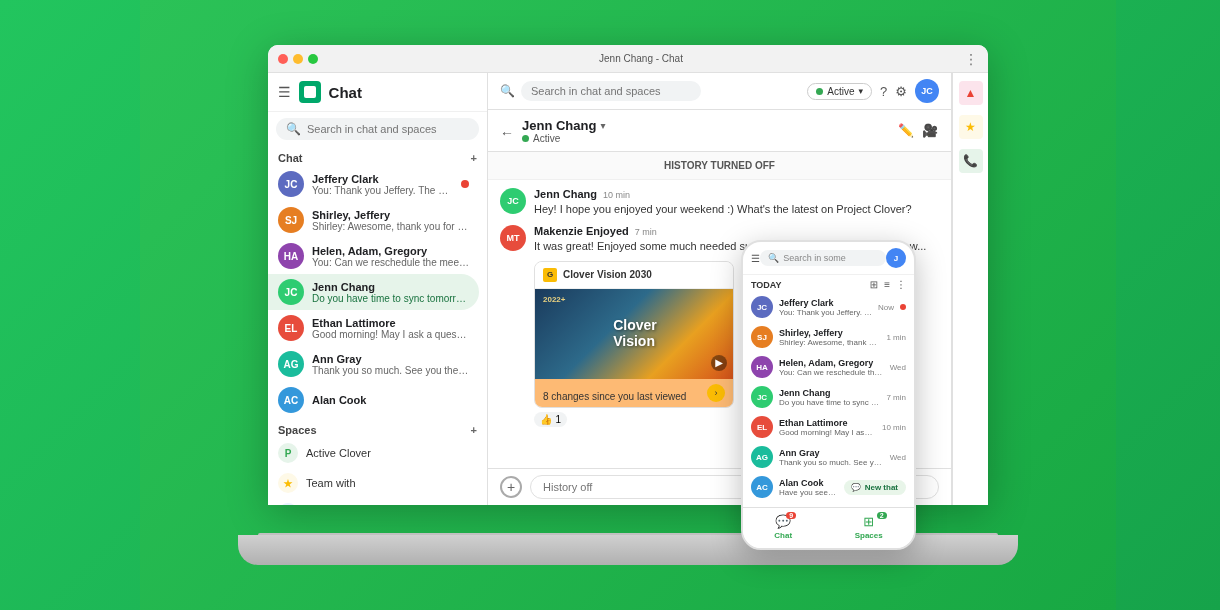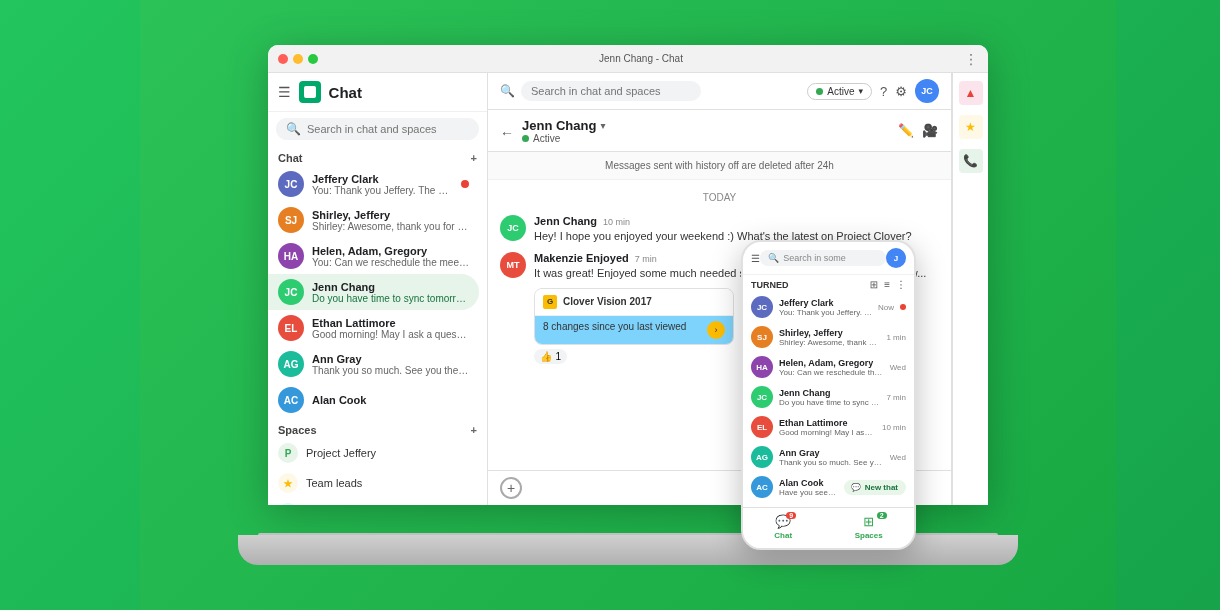--- a/index.html
+++ b/index.html
@@ -321,26 +321,26 @@
     }
     .card-image-text {
       color: #fff;
       font-size: 14px;
       font-weight: 800;
       text-shadow: 1px 1px 3px rgba(0,0,0,0.5);
       line-height: 1.1;
     }
     .card-footer {
       display: flex;
-      align-items: flex-start;
+      align-items: flex-end;
       justify-content: space-between;
       padding: 5px 8px;
       font-size: 10px;
       color: #555;
-      background: #7dd3fc;
+      background: #fdba74;
     }
     .card-changes { font-size: 10px; color: #333; }
     .card-arrow {
       width: 18px; height: 18px;
       background: #fbbc04;
       border-radius: 50%;
       display: flex;
       align-items: center;
       justify-content: center;
       font-size: 9px;
@@ -629,25 +629,25 @@
               <div class="contact-preview"></div>
             </div>
           </div>
 
           <div class="section-header">
             <span>Spaces</span>
             <span class="section-add">+</span>
           </div>
           <div class="space-item">
             <div class="space-icon" style="background:#e6f4ea;color:#34a853">P</div>
-            <span class="space-name">Project Jeffery</span>
+            <span class="space-name">Active Clover</span>
           </div>
           <div class="space-item">
             <div class="space-icon" style="background:#fef9e7;color:#fbbc04">★</div>
-            <span class="space-name">Team leads</span>
+            <span class="space-name">Team with</span>
           </div>
           <div class="space-item">
             <div class="space-icon" style="background:#e8f0fe;color:#4285f4">M</div>
 
           </div>
 
         </div>
 
         <div class="main-chat">
 
@@ -682,25 +682,24 @@
                 </div>
               </div>
             </div>
             <div class="chat-topbar-right">
               <span class="edit-icon">✏️</span>
               <span class="video-icon">🎥</span>
             </div>
           </div>
 
           <div class="history-notice">
-            <div>Messages sent with history off are deleted after 24h</div>
+            <div class="history-title">HISTORY TURNED OFF</div>
           </div>
 
           <div class="messages-container">
-            <div class="date-divider">TODAY</div>
 
             <div class="message-row">
               <div class="msg-avatar" style="background:#2ecc71">JC</div>
               <div class="msg-content">
                 <div class="msg-header">
                   <span class="msg-name">Jenn Chang</span>
                   <span class="msg-time">10 min</span>
                 </div>
                 <div class="msg-text">Hey! I hope you enjoyed your weekend :) What's the latest on Project Clover?</div>
               </div>
@@ -711,38 +710,44 @@
               <div class="msg-content">
                 <div class="msg-header">
                   <span class="msg-name">Makenzie Enjoyed</span>
                   <span class="msg-time">7 min</span>
                 </div>
                 <div class="msg-text">It was great! Enjoyed some much needed sun. Tons of new updates to share w...</div>
                 
                 <div class="card-attachment">
                   <div class="card-header-bar">
                     <div class="card-logo">G</div>
-                    <span>Clover Vision 2017</span>
+                    <span>Clover Vision 2030</span>
+                  </div>
+                  <div class="card-image">
+                    <div style="position:absolute;top:6px;left:8px;font-size:8px;color:#e8d080;font-weight:600;">2022+</div>
+                    <div class="card-image-text">Clover<br>Vision</div>
+                    <div style="position:absolute;right:8px;bottom:8px;width:16px;height:16px;background:rgba(0,0,0,0.4);border-radius:50%;display:flex;align-items:center;justify-content:center;font-size:10px;color:#fff;">▶</div>
                   </div>
                   <div class="card-footer">
                     <span class="card-changes">8 changes since you last viewed</span>
                     <div class="card-arrow">›</div>
                   </div>
                 </div>
                 <div class="reaction">
                   <span>👍</span>
                   <span>1</span>
                 </div>
               </div>
             </div>
 
           </div>
 
           <div class="message-input-bar">
             <div class="add-btn">+</div>
+            <input class="input-field" placeholder="History off" readonly="" style="">
           </div>
         </div>
 
         <div class="right-panel">
           <div class="app-icon" style="background:#fce4ec">
             <span style="color:#ea4335;font-size:12px;font-weight:700;">▲</span>
           </div>
           <div class="app-icon" style="background:#fef9e7">
             <span style="color:#fbbc04;font-size:12px;">★</span>
           </div>
@@ -762,21 +767,21 @@
     <div class="phone-topbar">
       <span style="font-size:10px;color:#555;">☰</span>
       <div class="phone-search">
         <span style="font-size:9px;color:#888;">🔍</span>
         <span style="font-size:9px;color:#888;">Search in some</span>
       </div>
       <div class="phone-avatar">J</div>
     </div>
 
     <div style="display:flex;align-items:center;justify-content:space-between;padding:4px 8px 2px;">
-      <span style="font-size:9px;font-weight:700;color:#333;">TURNED</span>
+      <span style="font-size:9px;font-weight:700;color:#333;">TODAY</span>
       <div style="display:flex;gap:6px;">
         <span style="font-size:10px;color:#555;">⊞</span>
         <span style="font-size:10px;color:#555;">≡</span>
         <span style="font-size:10px;color:#555;">⋮</span>
       </div>
     </div>
 
     <div class="phone-contact">
       <div class="phone-avatar-sm" style="background:#5c6bc0">JC</div>
       <div class="phone-contact-info">

